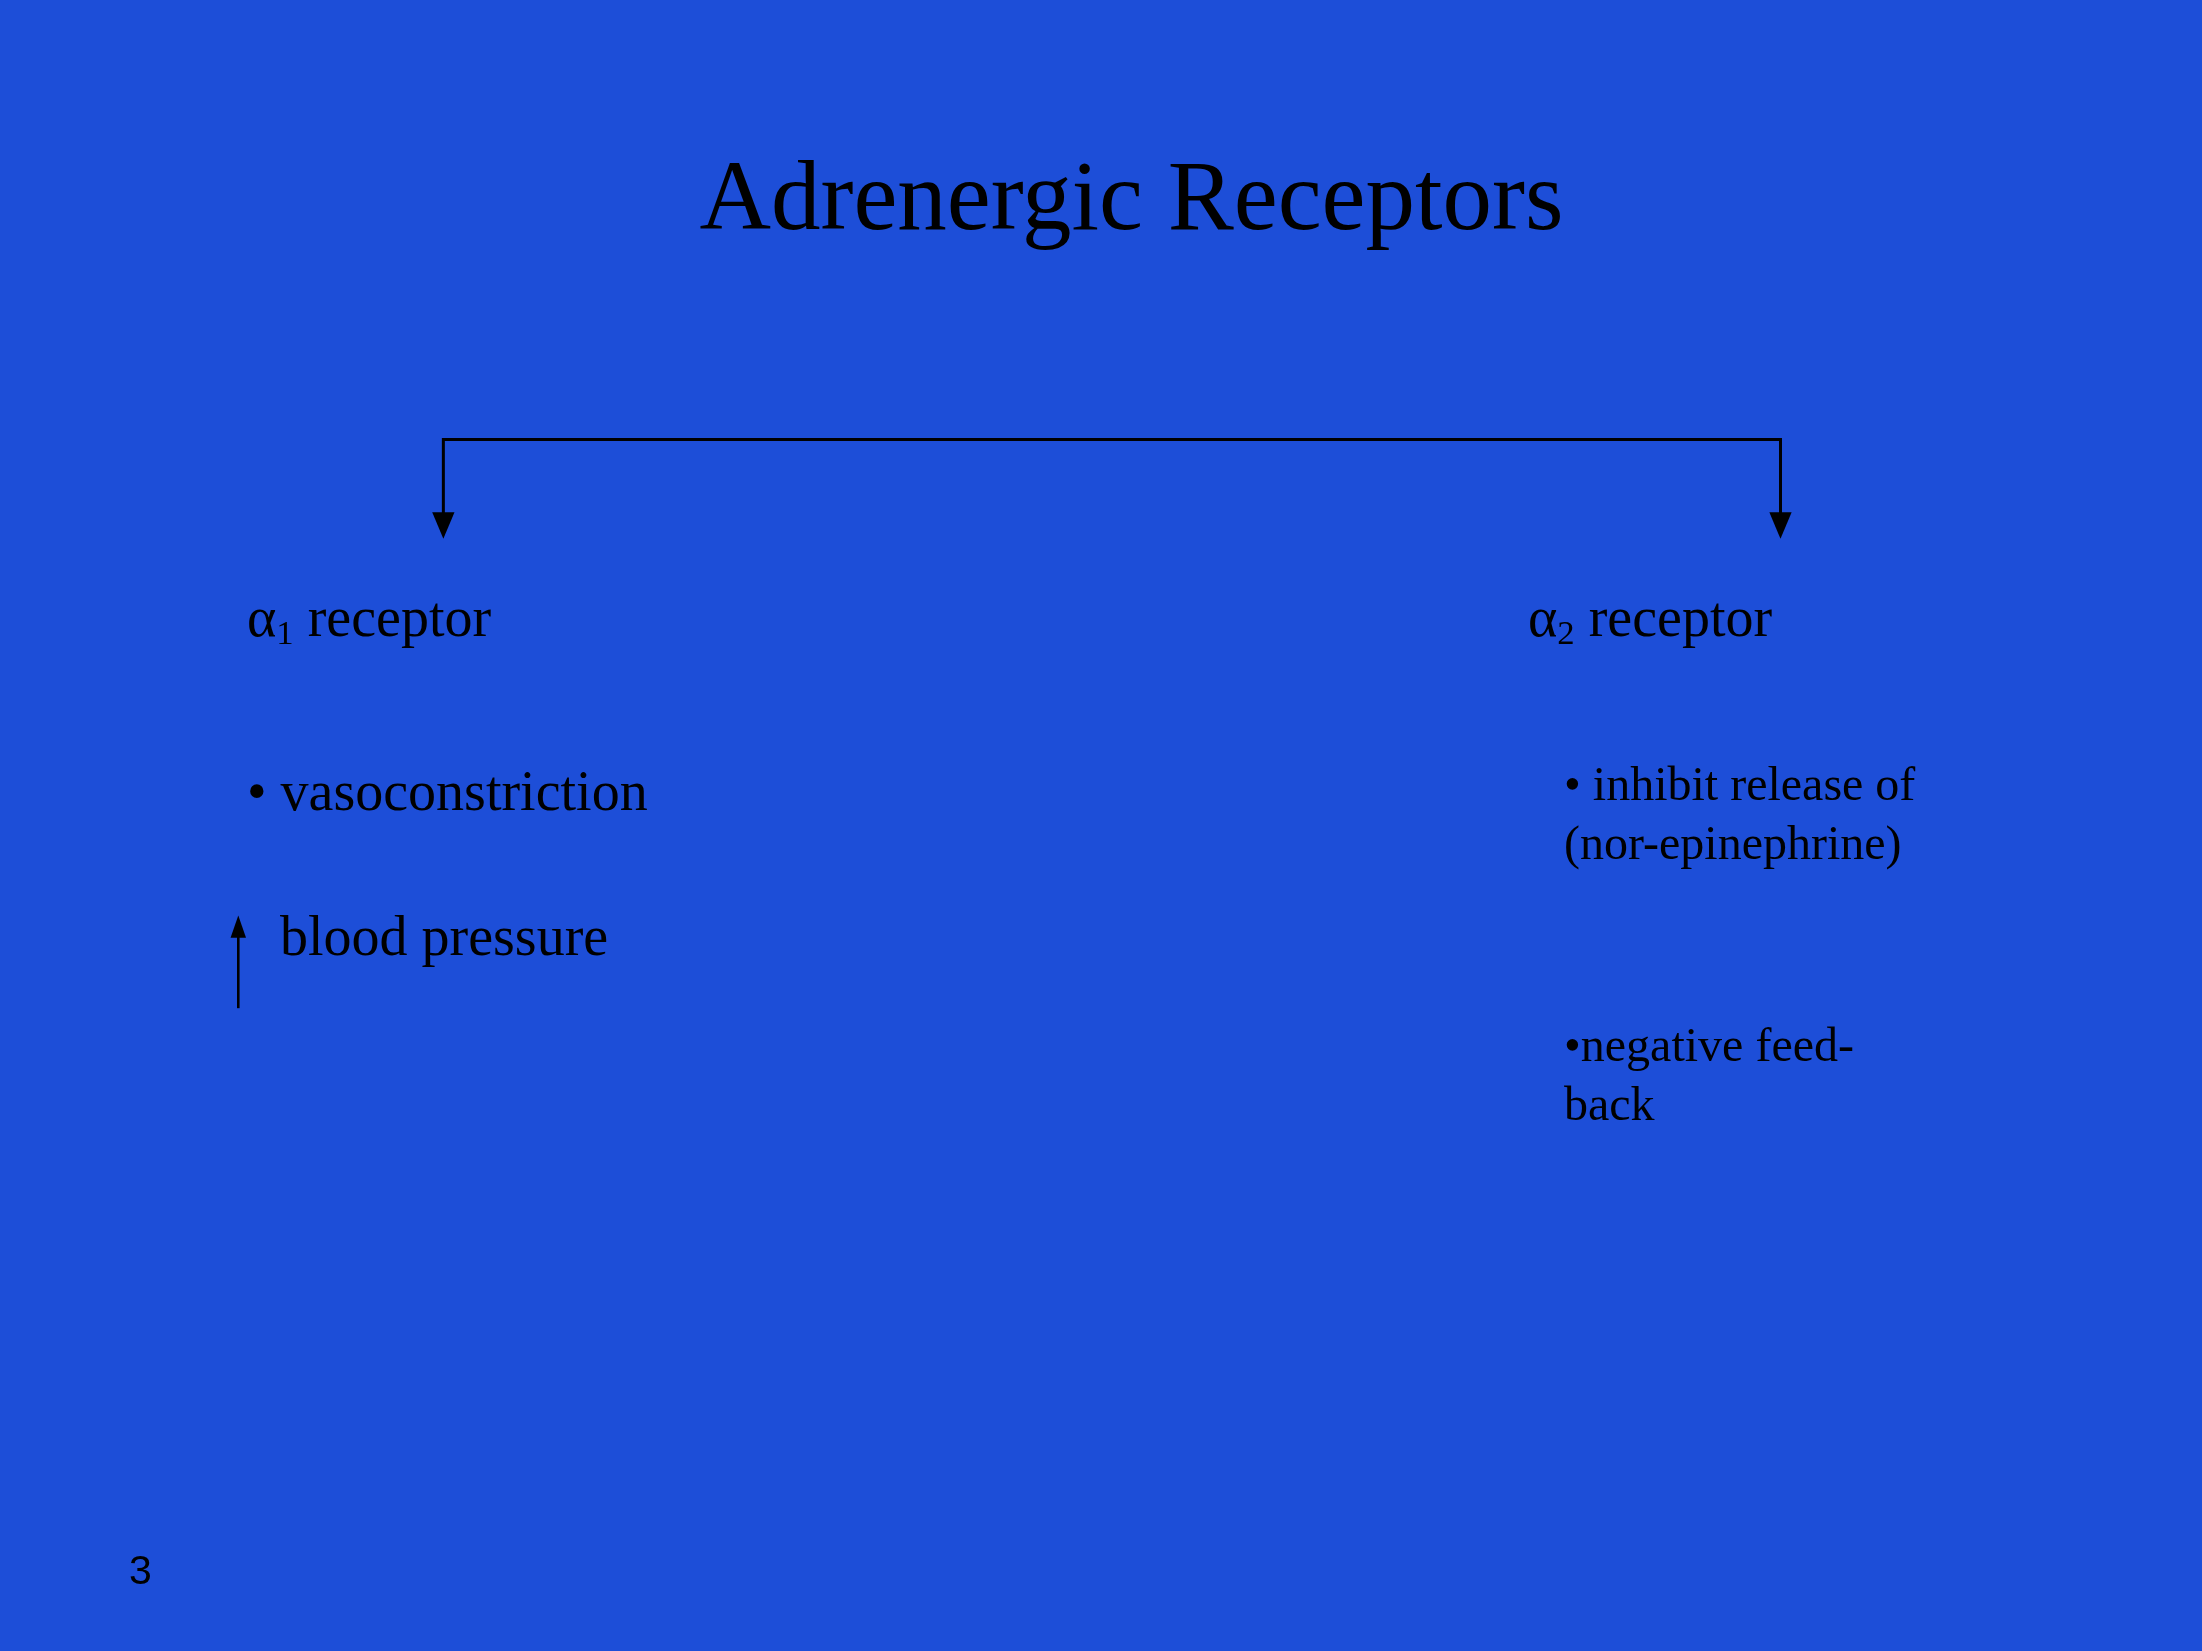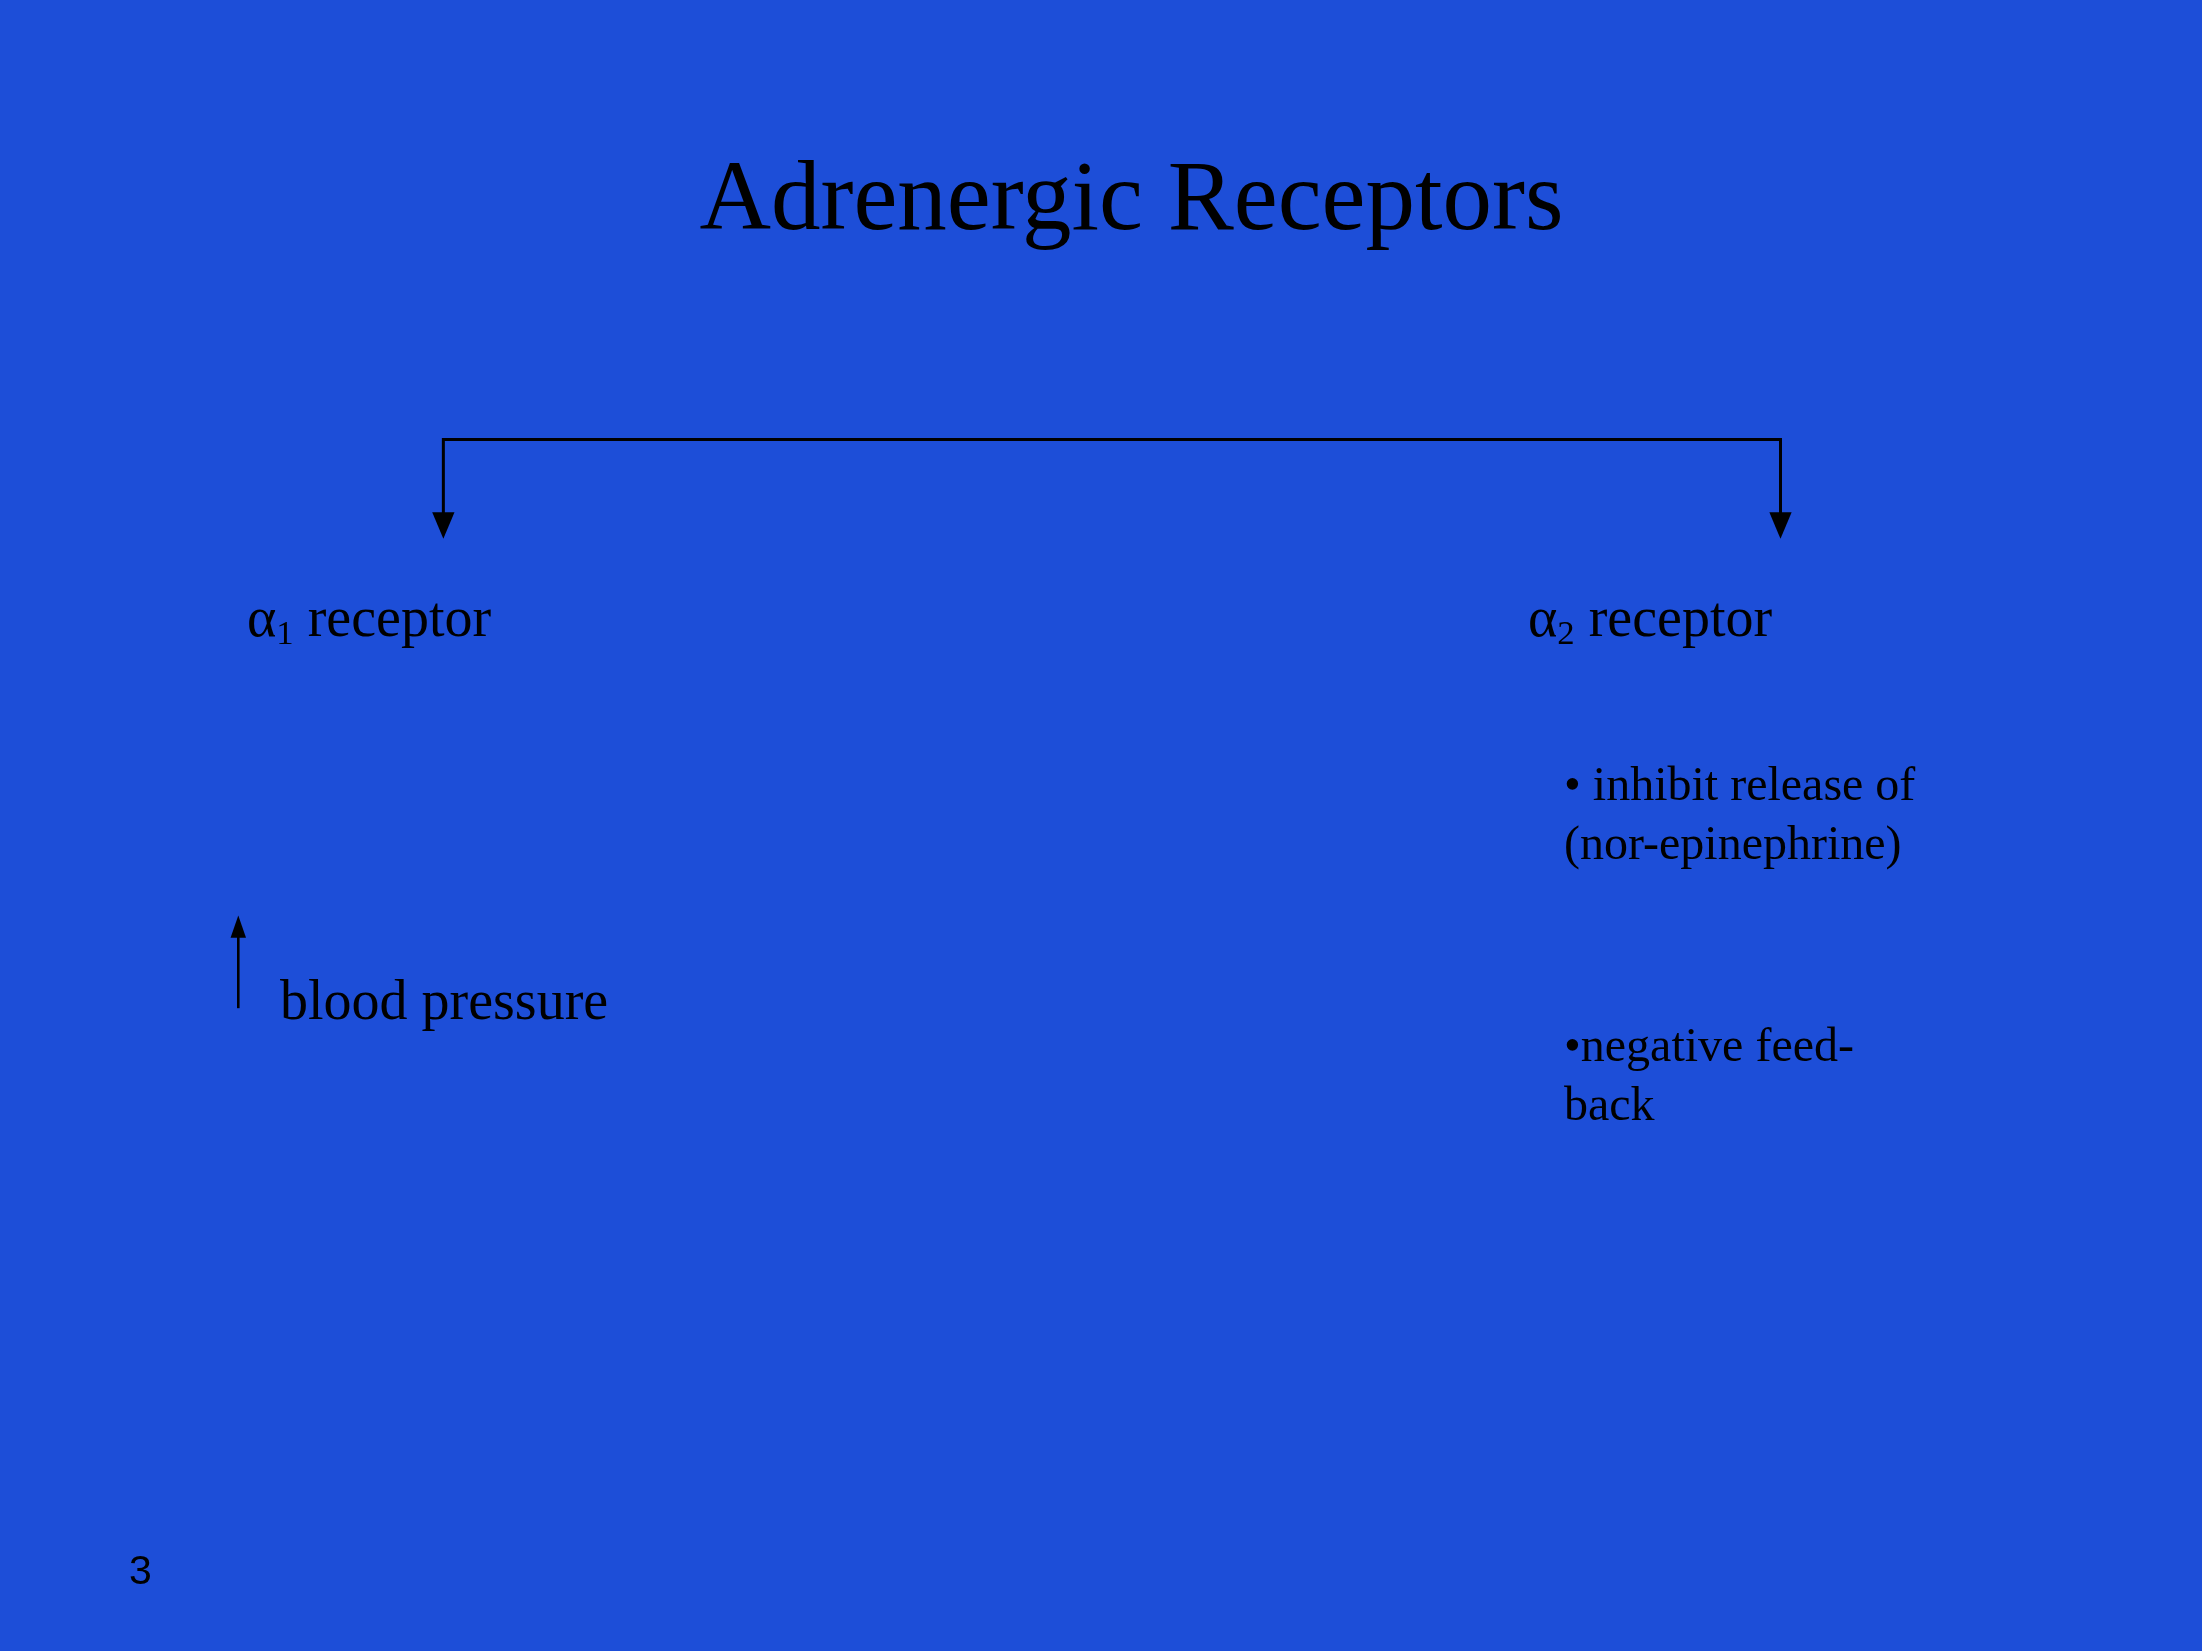--- a/index.html
+++ b/index.html
@@ -70,27 +70,28 @@
   <svg class="connector" width="1385" height="120" viewBox="0 0 1610 140">
     <path d="M22 98 L22 11 L1582 11 L1582 98" fill="none" stroke="#000000" stroke-width="3.5"></path>
     <polygon points="9,96 35,96 22,127" fill="#000000"></polygon>
     <polygon points="1569,96 1595,96 1582,127" fill="#000000"></polygon>
   </svg>
 
   <div class="bodytext" style="left:247px; top:589px;">
     <span>α</span><sub class="idx">1</sub><span> receptor</span>
   </div>
 
+  <div class="bodytext" style="left:247px; top:763px;">• vasoconstriction</div>
 
   <svg class="uparrow" width="20.6" height="102" viewBox="0 0 24 118">
     <line x1="12" y1="28" x2="12" y2="114" stroke="#000000" stroke-width="3"></line>
     <polygon points="3,32 21,32 12,6" fill="#000000"></polygon>
   </svg>
 
-  <div class="bodytext" style="left:280px; top:972px;">blood pressure</div>
+  <div class="bodytext" style="left:280px; top:908px;">blood pressure</div>
 
   <div class="bodytext" style="left:1528px; top:589px;">
     <span>α</span><sub class="idx">2</sub><span> receptor</span>
   </div>
 
   <div class="multiline" style="left:1564px; top:754px;">
     <div>• inhibit release of</div>
     <div>(nor-epinephrine)</div>
   </div>
 

